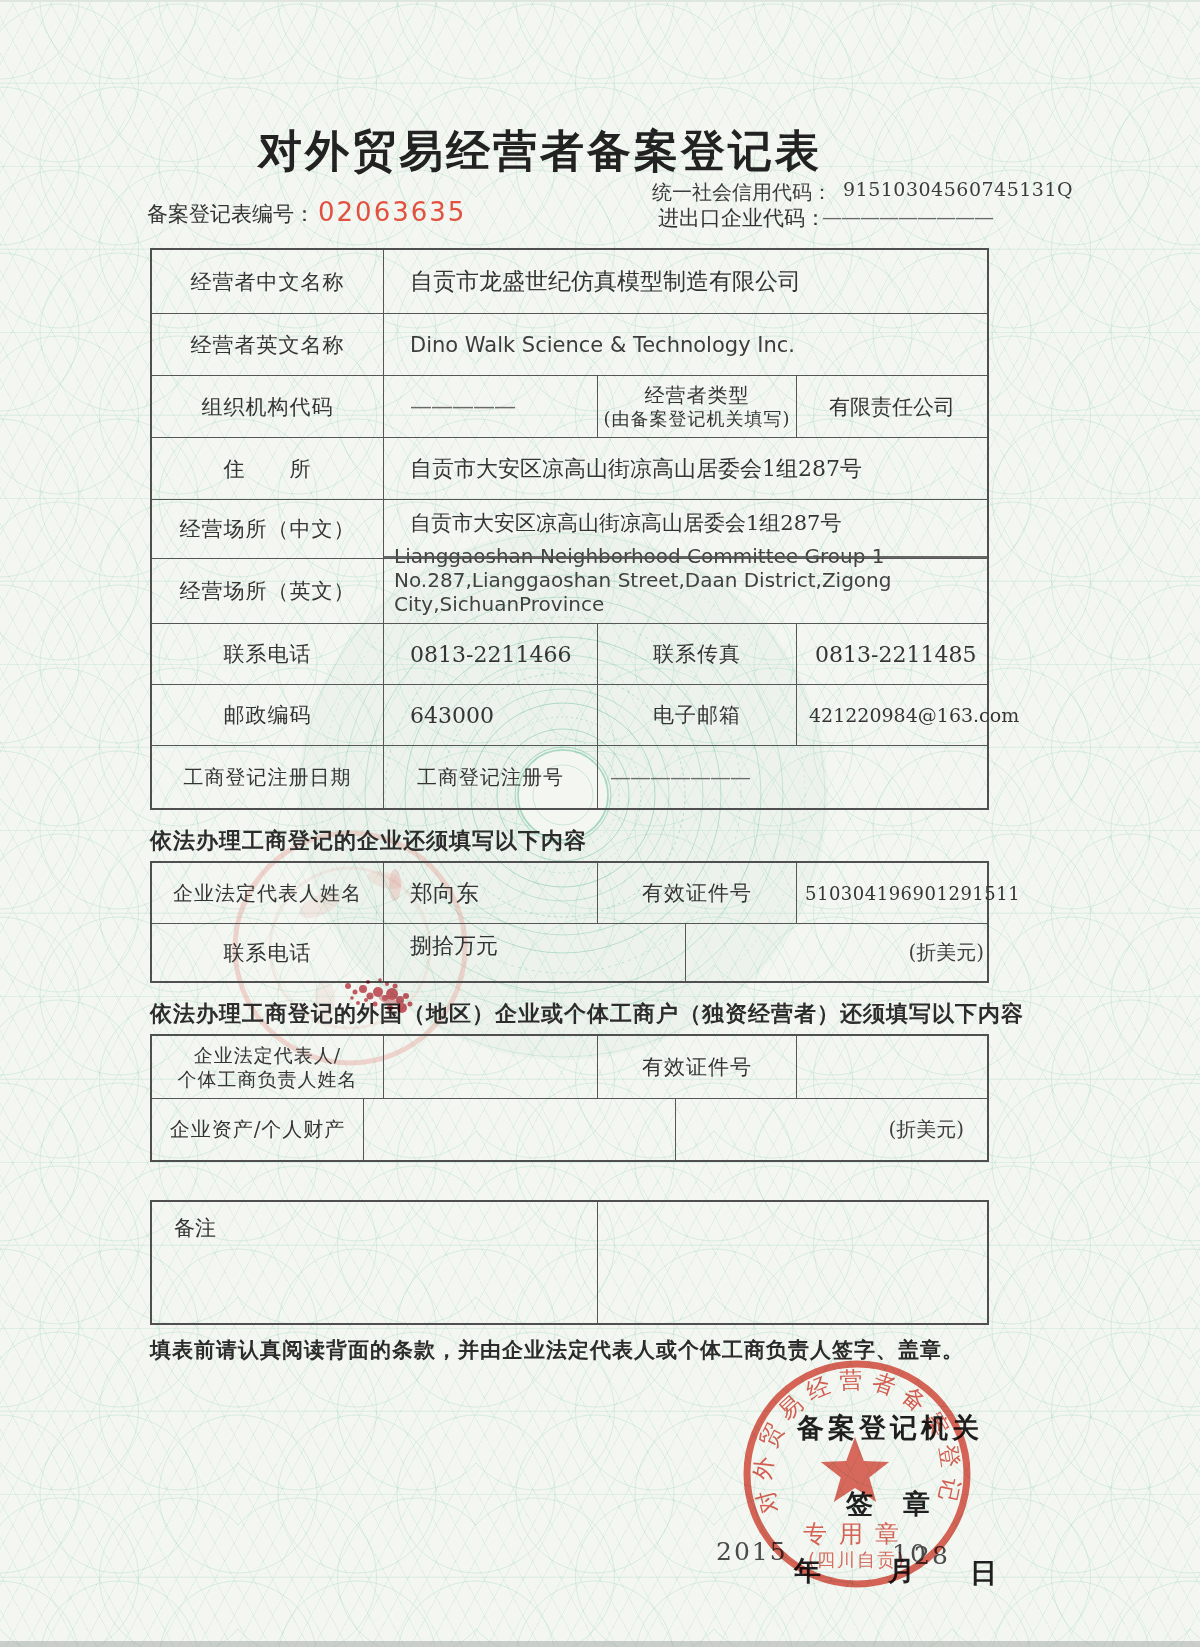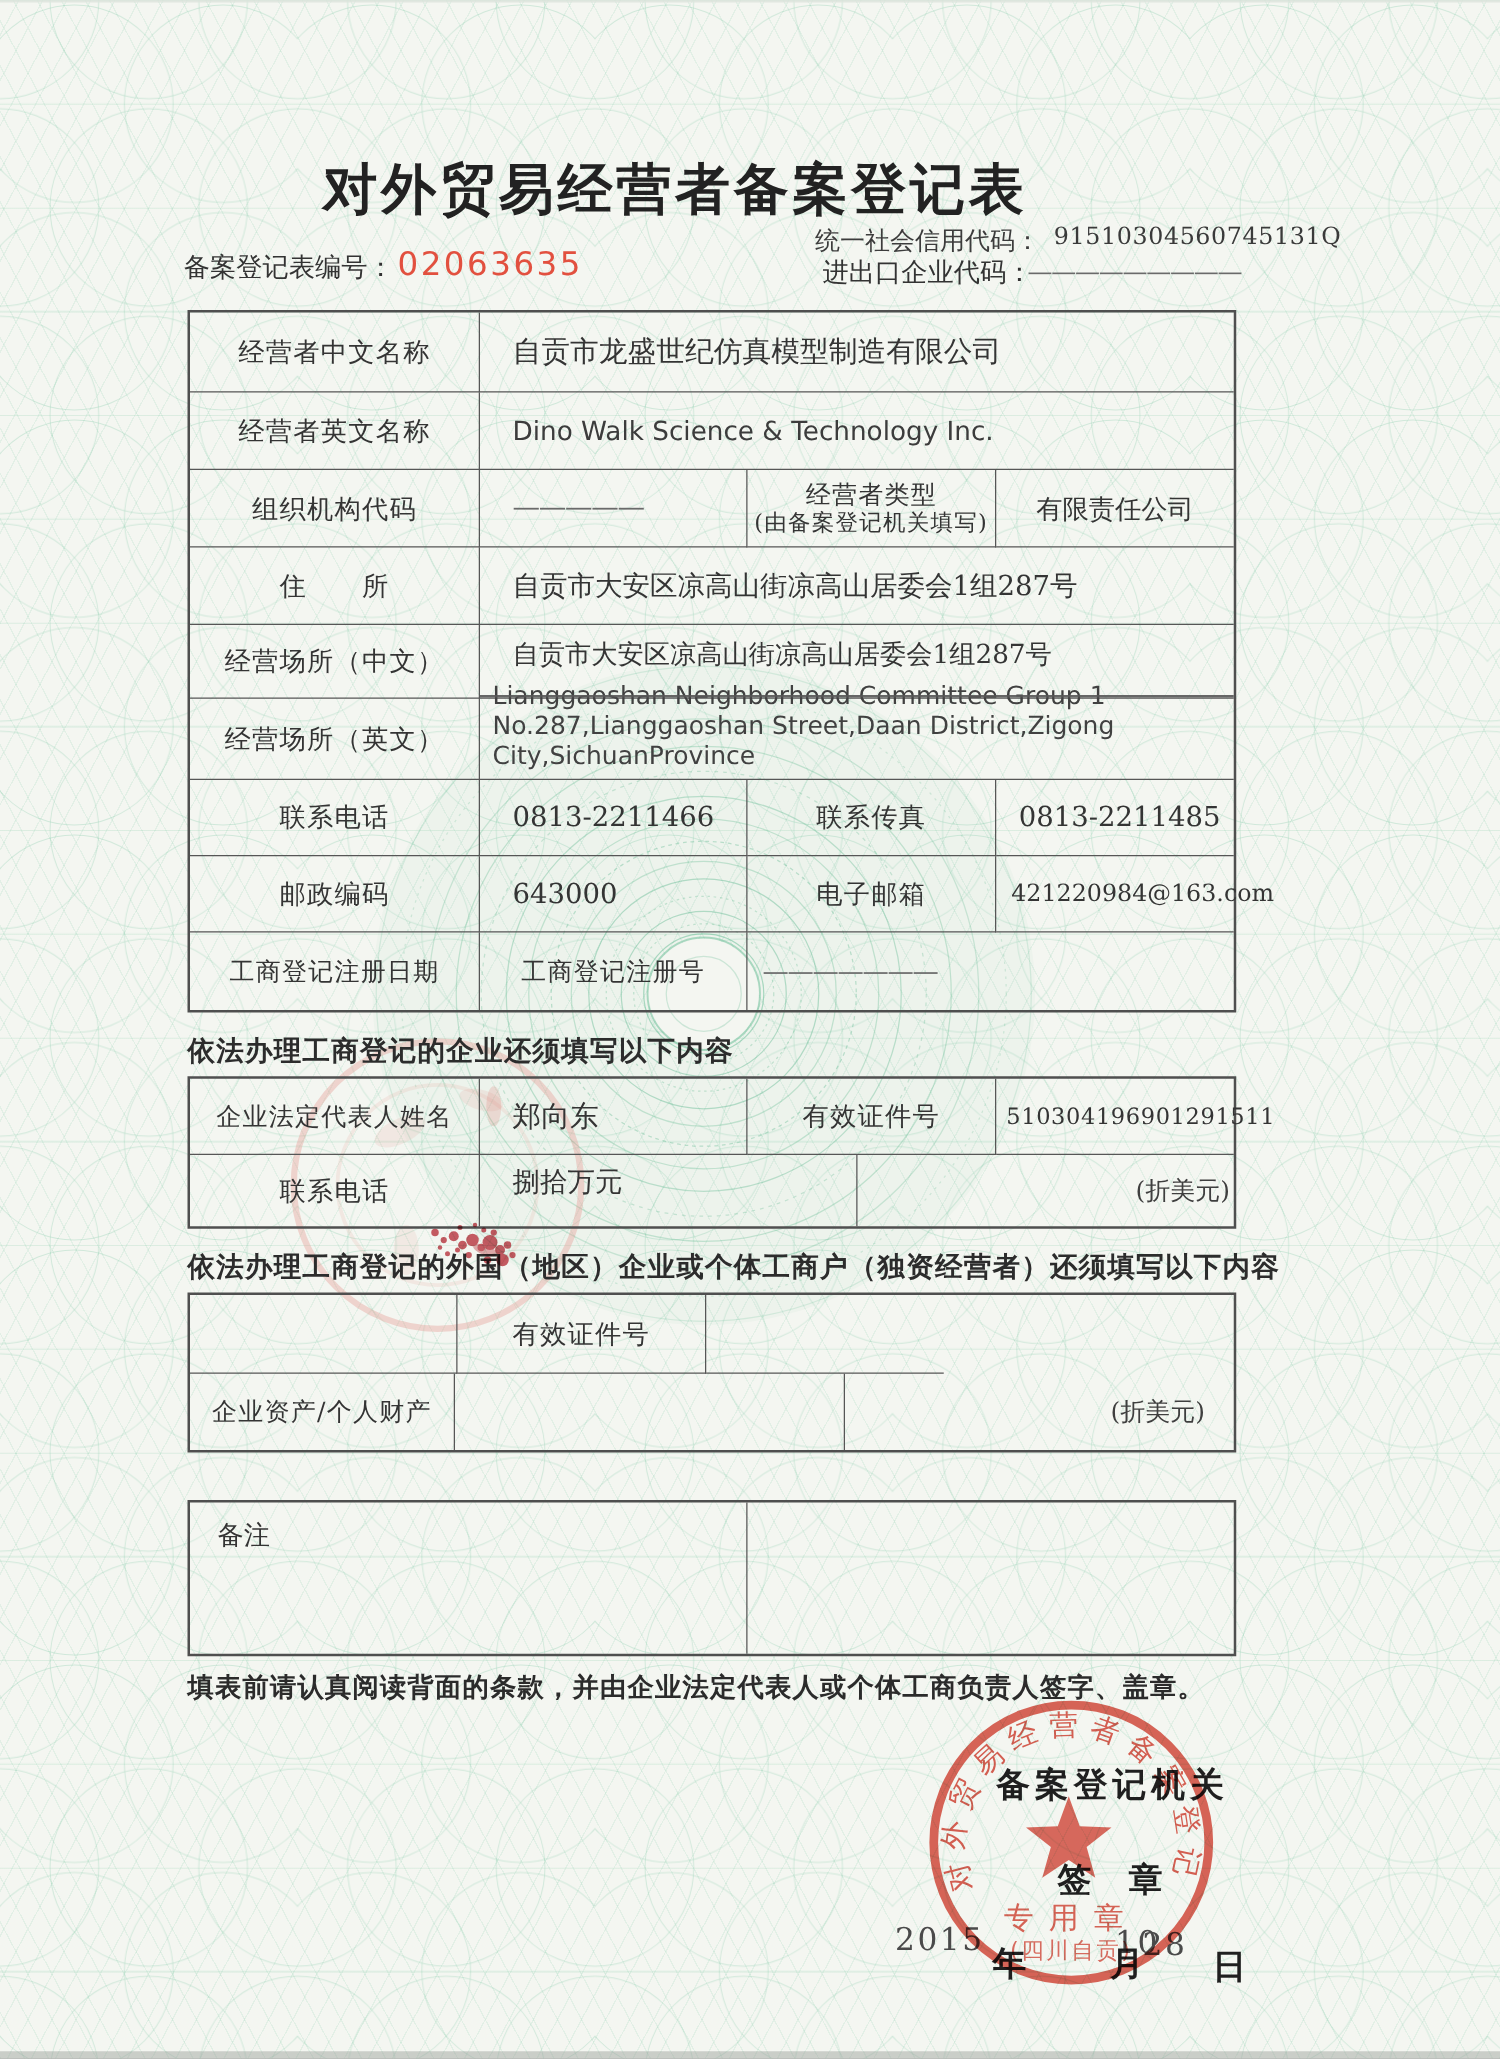--- a/index.html
+++ b/index.html
@@ -182,20 +182,24 @@
       <div class="cell lab nb" style="width:232px;">联系电话</div>
       <div class="cell val nb topalign" style="width:302px; padding-top:7px;">捌拾万元</div>
       <div class="cell nb nr rt" style="width:301px; font-size:20px; color:#3f3f3f;">(折美元)</div>
     </div>
   </div>
 
   <div class="abs sec-head sans" style="left:150px; top:999px;">依法办理工商登记的外国（地区）企业或个体工商户（独资经营者）还须填写以下内容</div>
 
   <div class="tbl" style="left:150px; top:1034px; width:839px;">
     <div class="frow" style="height:63px;">
+      <div class="cell lab lab2line" style="width:232px; font-size:19px;">
+        <span>企业法定代表人/</span>
+        <span>个体工商负责人姓名</span>
+      </div>
       <div class="cell" style="width:214px;"></div>
       <div class="cell lab" style="width:199px;">有效证件号</div>
       <div class="cell nr" style="width:190px;"></div>
     </div>
     <div class="frow" style="height:61px;">
       <div class="cell lab nb" style="width:212px; font-size:20px;">企业资产/个人财产</div>
       <div class="cell nb" style="width:312px;"></div>
       <div class="cell nb nr rt" style="width:291px; font-size:20px; color:#3f3f3f;">(折美元)</div>
     </div>
   </div>

